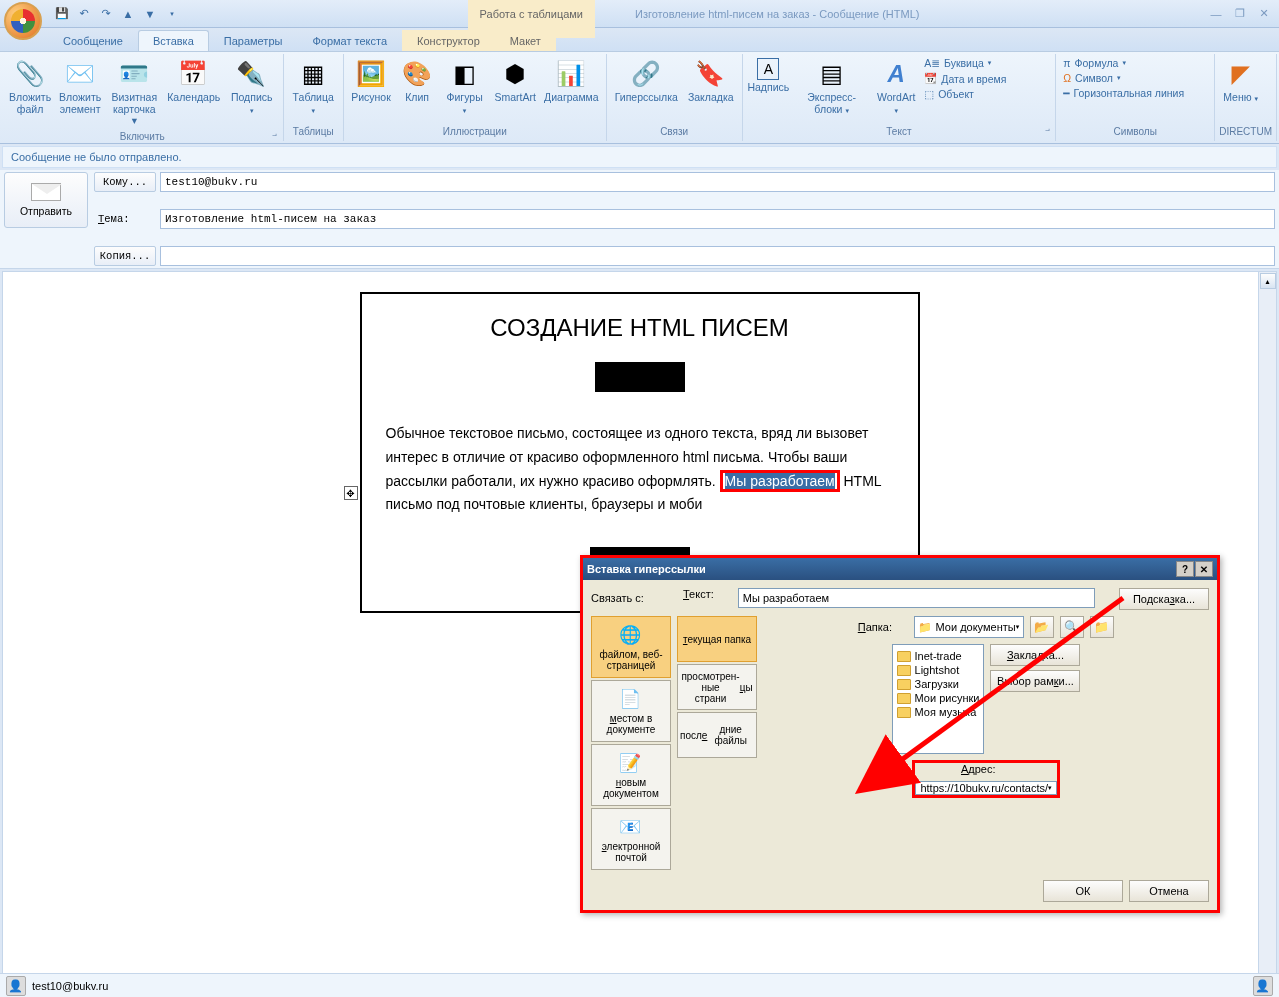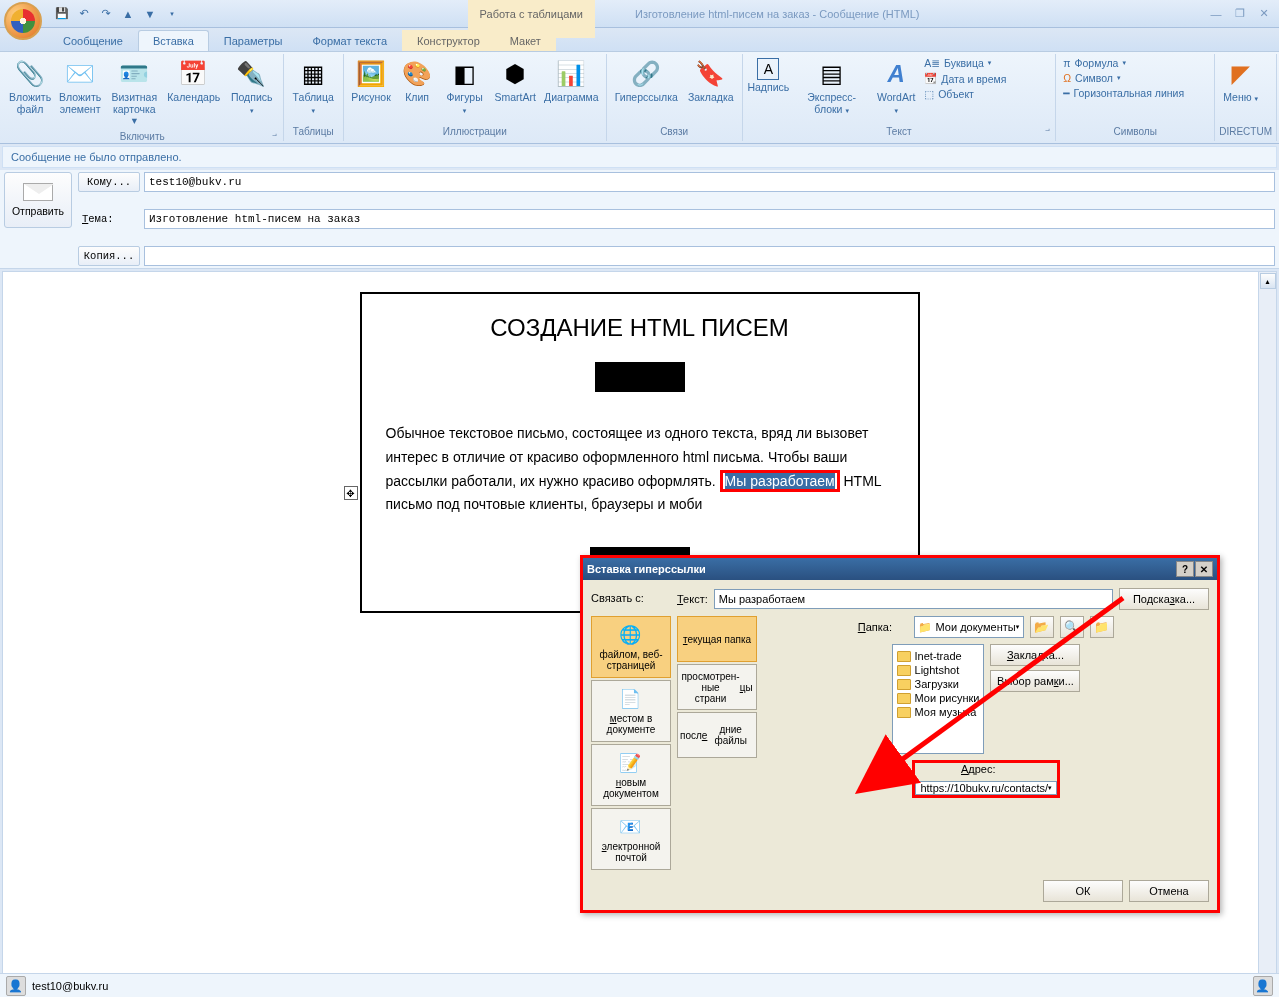--- a/index.html
+++ b/index.html
@@ -34,21 +34,21 @@
 .ribbon-btn-label { font-size: 10.5px; color: #3a6ea5; text-align: center; line-height: 1.1; margin-top: 2px; }
 .ribbon-btn-small { display: flex; align-items: center; gap: 4px; padding: 1px 3px; font-size: 10.5px; color: #3a6ea5; width: 100%; }
 .ribbon-col { display: flex; flex-direction: column; gap: 1px; min-width: 130px; }
 .dd-arrow { font-size: 7px; }
 
 
 .info-bar { background: #eef5fc; border: 1px solid #cfe0f4; padding: 4px 8px; color: #3a6ea5; font-size: 11px; margin: 2px; }
 
 
 .compose-header { background: #eef5fc; display: flex; padding: 2px 4px; border-bottom: 1px solid #c5d6ea; }
-.send-btn { width: 68px; height: 56px; background: linear-gradient(#fdfdfd, #e8eef7); border: 1px solid #b8cce2; border-radius: 3px; display: flex; flex-direction: column; align-items: center; justify-content: center; margin-right: 6px; }
+.send-btn { width: 84px; height: 56px; background: linear-gradient(#fdfdfd, #e8eef7); border: 1px solid #b8cce2; border-radius: 3px; display: flex; flex-direction: column; align-items: center; justify-content: center; margin-right: 6px; }
 .send-icon { width: 30px; height: 18px; background: #fff; border: 1px solid #aaa; position: relative; }
 .send-icon::before { content: ""; position: absolute; top: 0; left: 0; border-left: 15px solid transparent; border-right: 15px solid transparent; border-top: 10px solid #eee; }
 .compose-fields { flex: 1; display: flex; flex-direction: column; gap: 17px; font-family: Liberation Mono, monospace; }
 .compose-row { display: flex; align-items: center; gap: 4px; }
 .compose-label-btn { width: 62px; height: 20px; background: linear-gradient(#fdfdfd, #e8eef7); border: 1px solid #b8cce2; border-radius: 2px; font-size: 10.5px; display: flex; align-items: center; justify-content: center; }
 .compose-label-txt { width: 62px; font-size: 10.5px; padding-left: 4px; }
 .compose-input { flex: 1; height: 20px; border: 1px solid #a8c0de; padding: 0 4px; font-size: 11px; font-family: inherit; background: #fff; }
 
 
 .body-area { background: #fff; margin: 2px; height: 724px; overflow: auto; position: relative; border: 1px solid #c5d6ea; }
@@ -335,21 +335,21 @@
     <span>Вставка гиперссылки</span>
     <div class="dialog-title-btns">
       <div class="dialog-title-btn">?</div>
       <div class="dialog-title-btn">✕</div>
     </div>
   </div>
   <div class="dialog-body">
 
     <div class="dlg-label-col">Связать с:</div>
 
-    <div style="grid-column:2/4; display:flex; gap:6px; align-items:center;">
+    <div style="grid-column:2/4; display:flex; gap:24px; align-items:flex-start;margin-left:6px;">
       <span><span class="u-accent">Т</span>екст:</span>
       <input class="dlg-input" value="Мы разработаем" style="">
       <button class="dlg-action-btn">Подска<span class="u-accent">з</span>ка...</button>
     </div>
 
     <div class="dialog-left" style="grid-column:1;">
       <div class="dlg-side-btn active">
           <div class="dlg-side-icon">🌐</div>
           <span>файлом, веб-страницей</span>
         </div>

